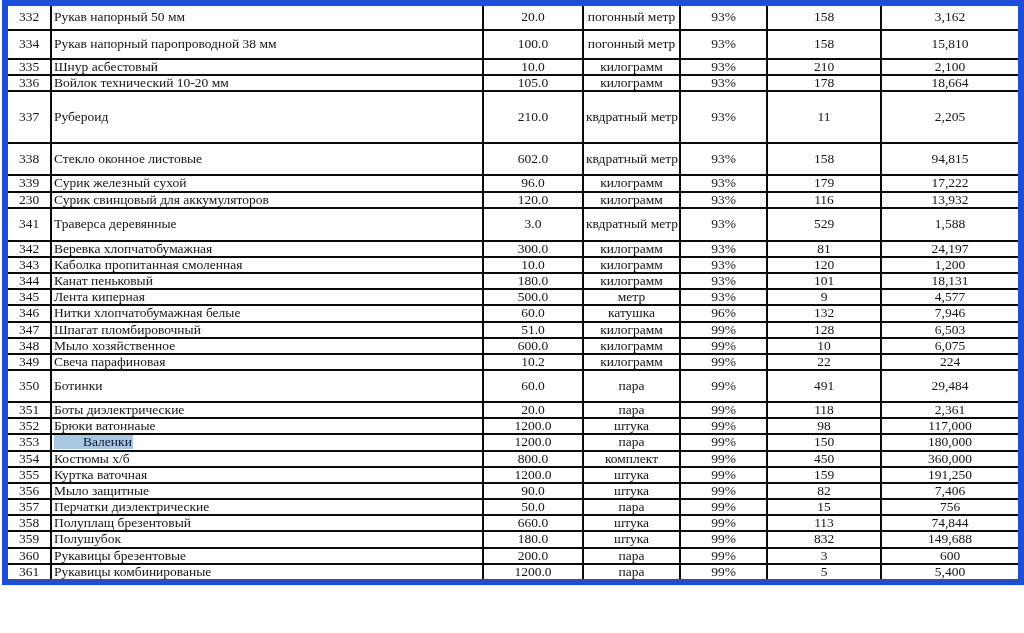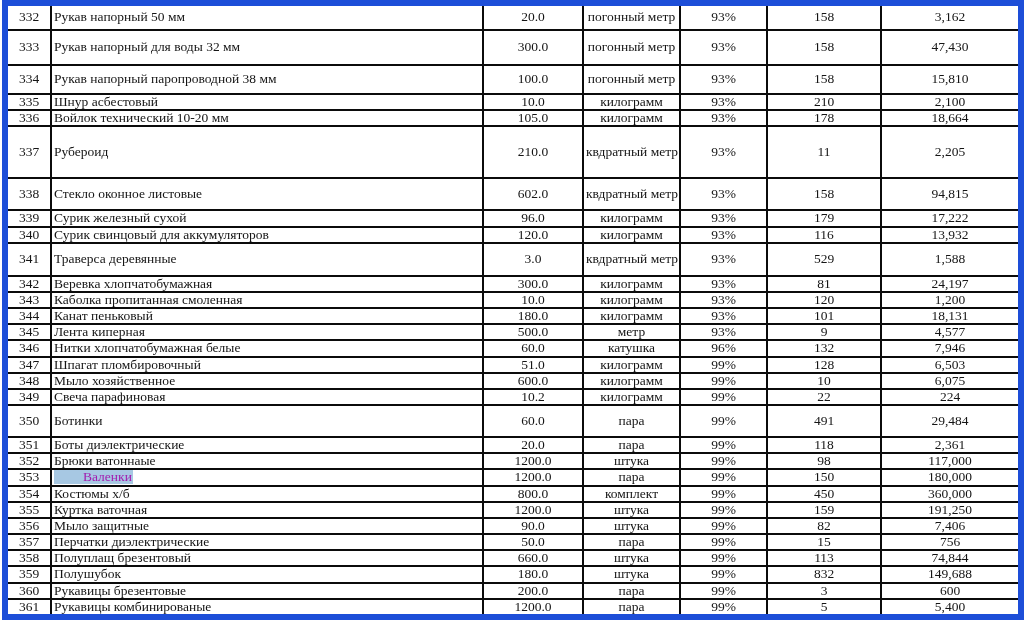--- a/index.html
+++ b/index.html
@@ -64,29 +64,20 @@
     <tbody id="tbody">
         <tr style="height: 27px;">
           <td class="c-num">332</td>
           <td class="c-name">Рукав напорный 50 мм</td>
           <td class="c-qty">20.0</td>
           <td class="c-unit">погонный метр</td>
           <td class="c-pct">93%</td>
           <td class="c-count">158</td>
           <td class="c-total">3,162</td>
         </tr>
-        <tr style="height: 35px;">
-          <td class="c-num">333</td>
-          <td class="c-name">Рукав напорный для воды 32 мм</td>
-          <td class="c-qty">300.0</td>
-          <td class="c-unit">погонный метр</td>
-          <td class="c-pct">93%</td>
-          <td class="c-count">158</td>
-          <td class="c-total">47,430</td>
-        </tr>
         <tr style="height: 29px;">
           <td class="c-num">334</td>
           <td class="c-name">Рукав напорный паропроводной 38 мм</td>
           <td class="c-qty">100.0</td>
           <td class="c-unit">погонный метр</td>
           <td class="c-pct">93%</td>
           <td class="c-count">158</td>
           <td class="c-total">15,810</td>
         </tr>
         <tr style="height: 15.5px;">
@@ -128,21 +119,21 @@
         <tr style="height: 15.5px;">
           <td class="c-num">339</td>
           <td class="c-name">Сурик железный сухой</td>
           <td class="c-qty">96.0</td>
           <td class="c-unit">килограмм</td>
           <td class="c-pct">93%</td>
           <td class="c-count">179</td>
           <td class="c-total">17,222</td>
         </tr>
         <tr style="height: 15.5px;">
-          <td class="c-num">340</td>
+          <td class="c-num">230</td>
           <td class="c-name">Сурик свинцовый для аккумуляторов</td>
           <td class="c-qty">120.0</td>
           <td class="c-unit">килограмм</td>
           <td class="c-pct">93%</td>
           <td class="c-count">116</td>
           <td class="c-total">13,932</td>
         </tr>
         <tr style="height: 33px;">
           <td class="c-num">341</td>
           <td class="c-name">Траверса деревянные</td>
@@ -246,21 +237,21 @@
           <td class="c-num">352</td>
           <td class="c-name">Брюки ватоннаые</td>
           <td class="c-qty">1200.0</td>
           <td class="c-unit">штука</td>
           <td class="c-pct">99%</td>
           <td class="c-count">98</td>
           <td class="c-total">117,000</td>
         </tr>
         <tr style="height: 15.5px;">
           <td class="c-num">353</td>
-          <td class="c-name"><span class="hl" style="background: rgb(167, 200, 227); color: #a21caf; padding-left: 29px;">Валенки</span></td>
+          <td class="c-name"><span class="hl" style="background: rgb(167, 200, 227); color: #0f172a; padding-left: 29px;">Валенки</span></td>
           <td class="c-qty">1200.0</td>
           <td class="c-unit">пара</td>
           <td class="c-pct">99%</td>
           <td class="c-count">150</td>
           <td class="c-total">180,000</td>
         </tr>
         <tr style="height: 15.5px;">
           <td class="c-num">354</td>
           <td class="c-name">Костюмы х/б</td>
           <td class="c-qty">800.0</td>

